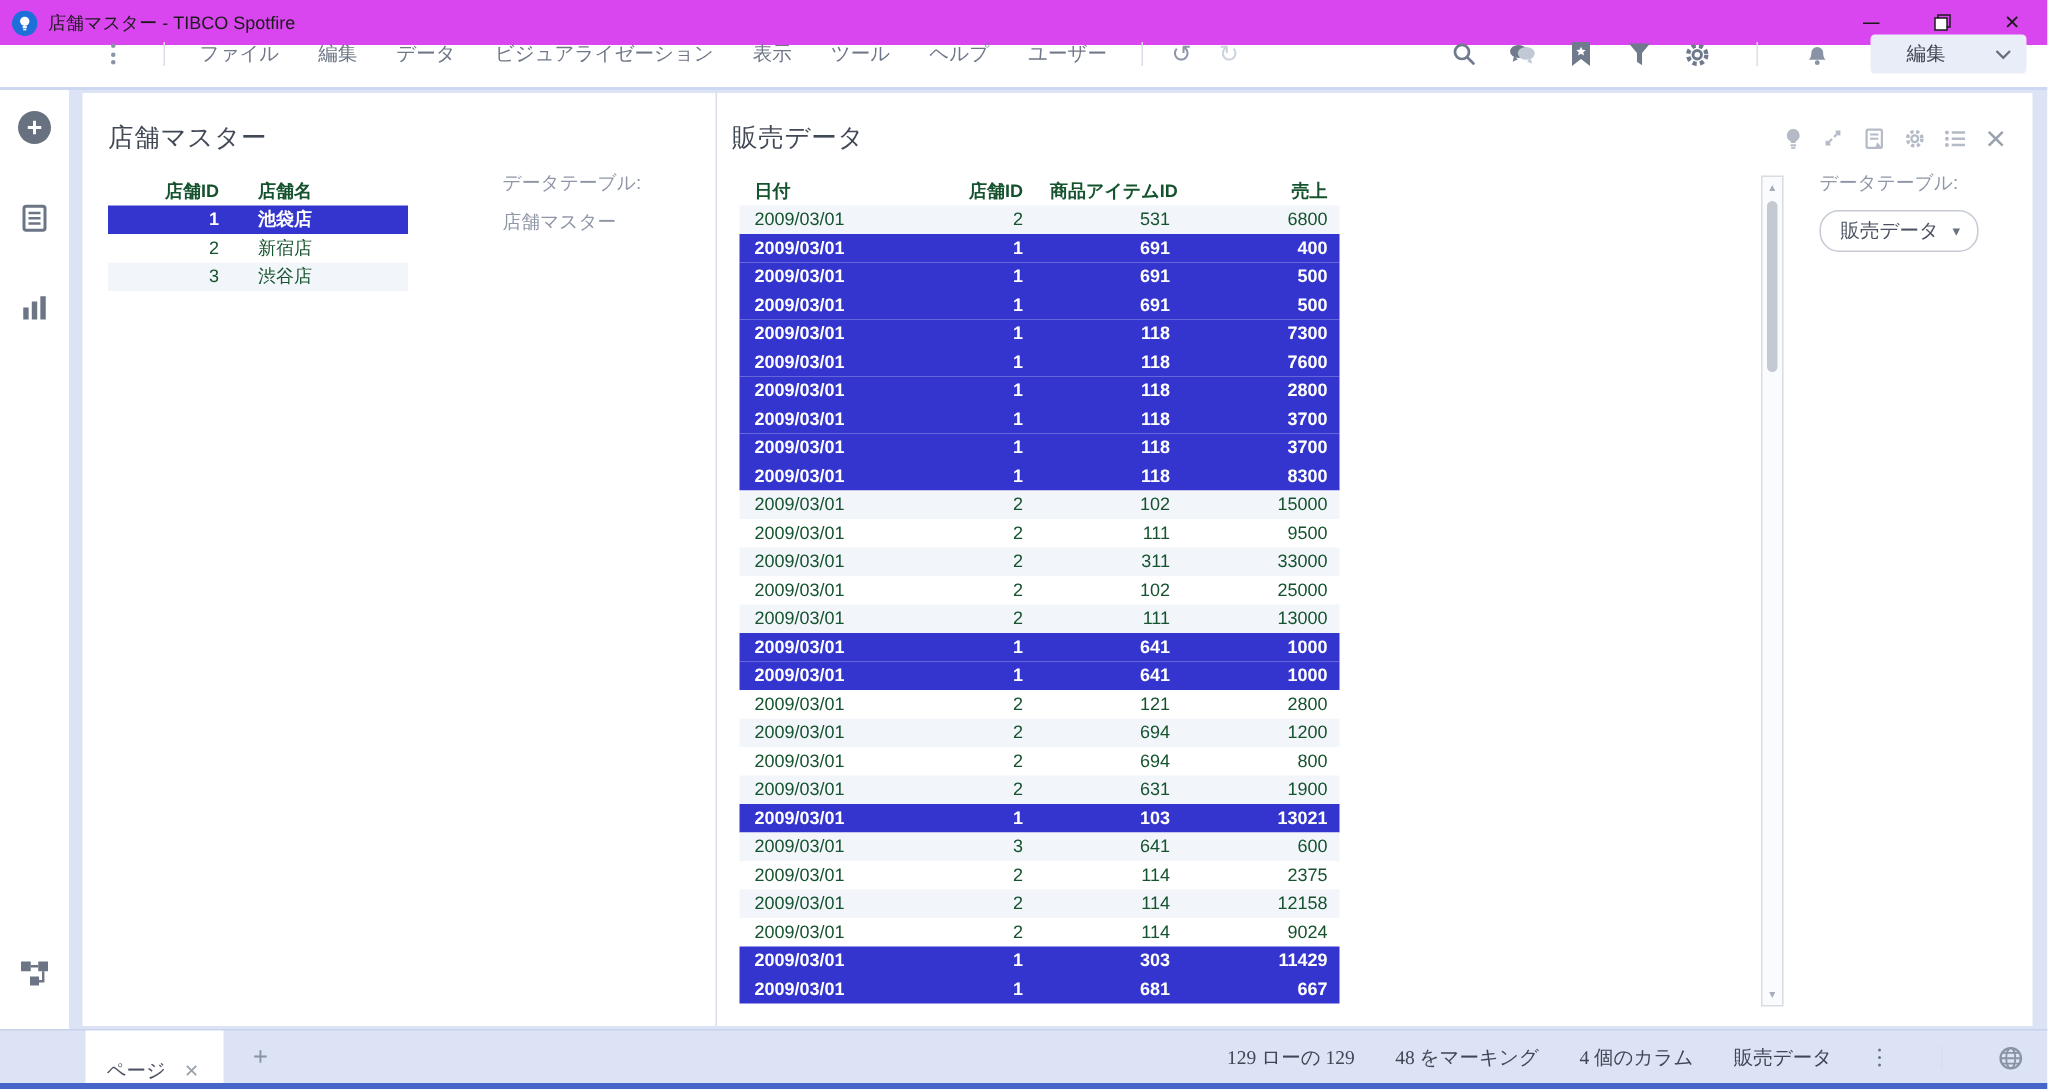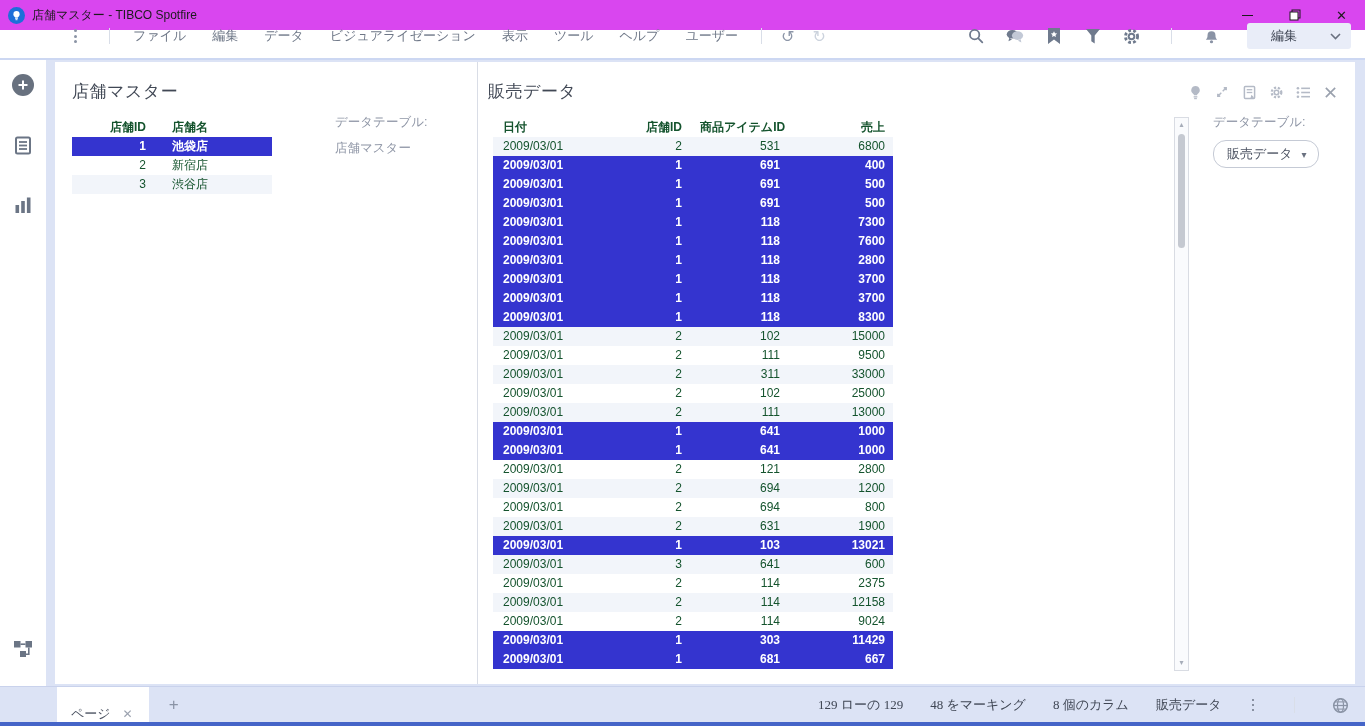--- a/index.html
+++ b/index.html
@@ -497,21 +497,21 @@
 <div class="statusbar">
   <div class="page-tab">
     <span class="tab-label">ページ</span>
     <span class="tab-close">✕</span>
   </div>
   <span class="add-tab">+</span>
   <div class="status-right">
     <div id="status-items" style="display:flex;align-items:center;gap:27px;">
         <span class="status-item">129 ローの 129</span>
         <span class="status-item">48 をマーキング</span>
-        <span class="status-item">8 個のカラム</span>
+        <span class="status-item">4 個のカラム</span>
         <span class="status-item">販売データ</span>
       </div>
     <div class="sb-kebab">
         <i></i>
         <i></i>
         <i></i>
       </div>
     <div class="vsep"></div>
     <span>
       <svg width="17" height="17" viewBox="0 0 18 18">

